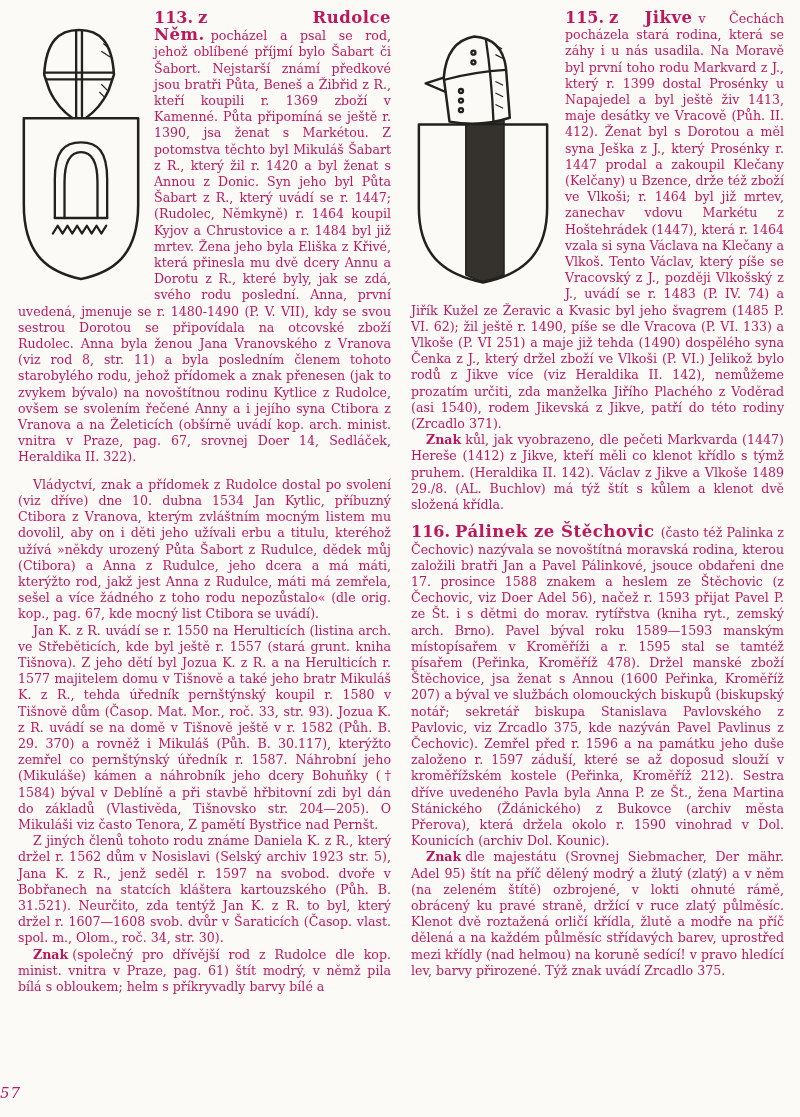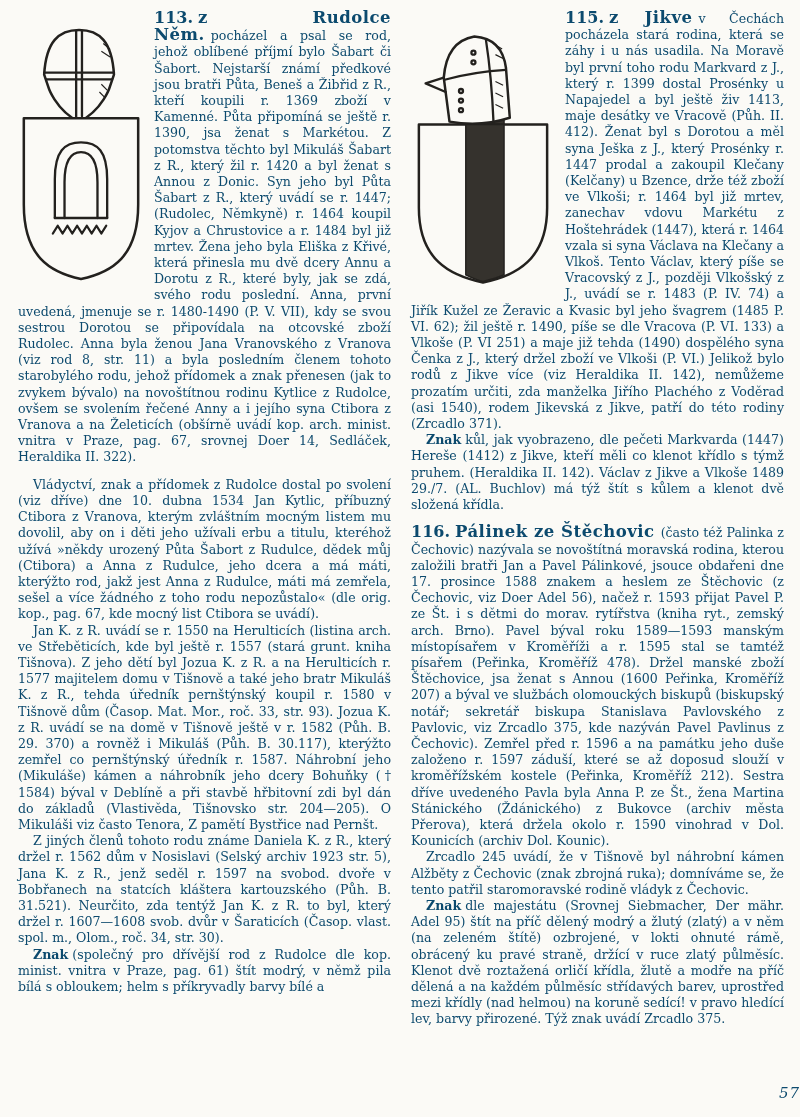--- a/index.html
+++ b/index.html
@@ -1,21 +1,21 @@
 <!DOCTYPE html>
 <html><head>
 <meta charset="utf-8">
 <style>
   html,body{margin:0;padding:0;background:#e8e6e0;}
   .page{
     position:relative;
     width:800px;height:1117px;
     margin:0 auto;
     background:#fbfaf6;
-    color:#0c4a6e;
+    color:#be185d;
     font-family:"DejaVu Serif","Liberation Serif",serif;
     font-size:12.6px;
     line-height:16.2px;
     overflow:hidden;
     box-sizing:border-box;
     padding:10px 16px 0 18px;
   }
   .columns{display:flex;gap:20px;}
   .col{flex:1 1 0;min-width:0;text-align:justify;}
   p{margin:0;}
@@ -26,21 +26,21 @@
   .entry-head-title{font-weight:bold;font-size:16.5px;letter-spacing:.5px;margin-right:6px;}
   b.znak{margin-right:4px;}
   .shield-float{
     float:left;
     margin:14px 10px 2px 0;
   }
   .shield-float svg{display:block;}
   .page-num{
     position:absolute;
     bottom:16px;left:0;right:0;
-    text-align:right;
+    text-align:left;
     font-style:italic;
     font-size:15px;
     letter-spacing:1px;
   }
   svg .ln{stroke:#23211e;fill:none;stroke-width:2.4;stroke-linejoin:round;stroke-linecap:round;}
   svg .fw{stroke:#23211e;fill:#fbfaf6;stroke-width:2.6;stroke-linejoin:round;}
   svg .dk{fill:#35322d;stroke:#23211e;stroke-width:1.5;}
   svg .thin{stroke:#23211e;fill:none;stroke-width:1.2;}
 </style>
 </head>
@@ -104,28 +104,27 @@
               <circle cx="52" cy="70" r="2.1" class="ln"></circle>
               <circle cx="52" cy="80" r="2.1" class="ln"></circle>
               <circle cx="52" cy="90" r="2.1" class="ln"></circle>
               <circle cx="65" cy="30" r="2.1" class="ln"></circle>
               <circle cx="65" cy="40" r="2.1" class="ln"></circle>
               <path class="thin" d="M88,22 L95,26 M88,32 L96,36 M88,60 L96,64 M88,72 L96,76 M88,84 L96,88"></path>
             </svg>
           </span>
           <span class="entry-head-num">115.</span><span class="entry-head-title">z Jikve</span><span>v Čechách pocházela stará rodina, která se záhy i u nás usadila. Na Moravě byl první toho rodu Markvard z J., který r. 1399 dostal Prosénky u Napajedel a byl ještě živ 1413, maje desátky ve Vracově (Půh. II. 412). Ženat byl s Dorotou a měl syna Ješka z J., který Prosénky r. 1447 prodal a zakoupil Klečany (Kelčany) u Bzence, drže též zboží ve Vlkoši; r. 1464 byl již mrtev, zanechav vdovu Markétu z Hoštehrádek (1447), která r. 1464 vzala si syna Václava na Klečany a Vlkoš. Tento Václav, který píše se Vracovský z J., později Vlkošský z J., uvádí se r. 1483 (P. IV. 74) a Jiřík Kužel ze Žeravic a Kvasic byl jeho švagrem (1485 P. VI. 62); žil ještě r. 1490, píše se dle Vracova (P. VI. 133) a Vlkoše (P. VI 251) a maje již tehda (1490) dospělého syna Čenka z J., který držel zboží ve Vlkoši (P. VI.) Jelikož bylo rodů z Jikve více (viz Heraldika II. 142), nemůžeme prozatím určiti, zda manželka Jiřího Plachého z Voděrad (asi 1540), rodem Jikevská z Jikve, patří do této rodiny (Zrcadlo 371).</span>
         </p>
-        <p class="para"><b class="znak">Znak</b><span>kůl, jak vyobrazeno, dle pečeti Markvarda (1447) Hereše (1412) z Jikve, kteří měli co klenot křídlo s týmž pruhem. (Heraldika II. 142). Václav z Jikve a Vlkoše 1489 29./7. (AL. Buchlov) má týž štít s kůlem a klenot dvě složená křídla.</span></p>
+        <p class="para"><b class="znak">Znak</b><span>kůl, jak vyobrazeno, dle pečeti Markvarda (1447) Hereše (1412) z Jikve, kteří měli co klenot křídlo s týmž pruhem. (Heraldika II. 142). Václav z Jikve a Vlkoše 1489 29./8. (AL. Buchlov) má týž štít s kůlem a klenot dvě složená křídla.</span></p>
       </div>
 
       <div class="entry">
         <p>
           <span class="entry-head-num">116.</span><span class="entry-head-title">Pálinek ze Štěchovic</span><span>(často též Palinka z Čechovic) nazývala se novoštítná moravská rodina, kterou založili bratři Jan a Pavel Pálinkové, jsouce obdařeni dne 17. prosince 1588 znakem a heslem ze Štěchovic (z Čechovic, viz Doer Adel 56), načež r. 1593 přijat Pavel P. ze Št. i s dětmi do morav. rytířstva (kniha ryt., zemský arch. Brno). Pavel býval roku 1589—1593 manským místopísařem v Kroměříži a r. 1595 stal se tamtéž písařem (Peřinka, Kroměříž 478). Držel manské zboží Štěchovice, jsa ženat s Annou (1600 Peřinka, Kroměříž 207) a býval ve službách olomouckých biskupů (biskupský notář; sekretář biskupa Stanislava Pavlovského z Pavlovic, viz Zrcadlo 375, kde nazýván Pavel Pavlinus z Čechovic). Zemřel před r. 1596 a na památku jeho duše založeno r. 1597 záduší, které se až doposud slouží v kroměřížském kostele (Peřinka, Kroměříž 212). Sestra dříve uvedeného Pavla byla Anna P. ze Št., žena Martina Stánického (Ždánického) z Bukovce (archiv města Přerova), která držela okolo r. 1590 vinohrad v Dol. Kounicích (archiv Dol. Kounic).</span>
         </p>
-        <p class="para">Zrcadlo 245 uvádí, že v Tišnově byl náhrobní kámen Alžběty z Čechovic (znak zbrojná ruka); domníváme se, že tento patřil staromoravské rodině vládyk z Čechovic.</p>
         <p class="para"><b class="znak">Znak</b><span>dle majestátu (Srovnej Siebmacher, Der mähr. Adel 95) štít na příč dělený modrý a žlutý (zlatý) a v něm (na zeleném štítě) ozbrojené, v lokti ohnuté rámě, obrácený ku pravé straně, držící v ruce zlatý půlměsíc. Klenot dvě roztažená orličí křídla, žlutě a modře na příč dělená a na každém půlměsíc střídavých barev, uprostřed mezi křídly (nad helmou) na koruně sedící! v pravo hledící lev, barvy přirozené. Týž znak uvádí Zrcadlo 375.</span></p>
       </div>
 
     </div>
   </div>
 
   <div class="page-num">57</div>
 </div>
 
 </body></html>

